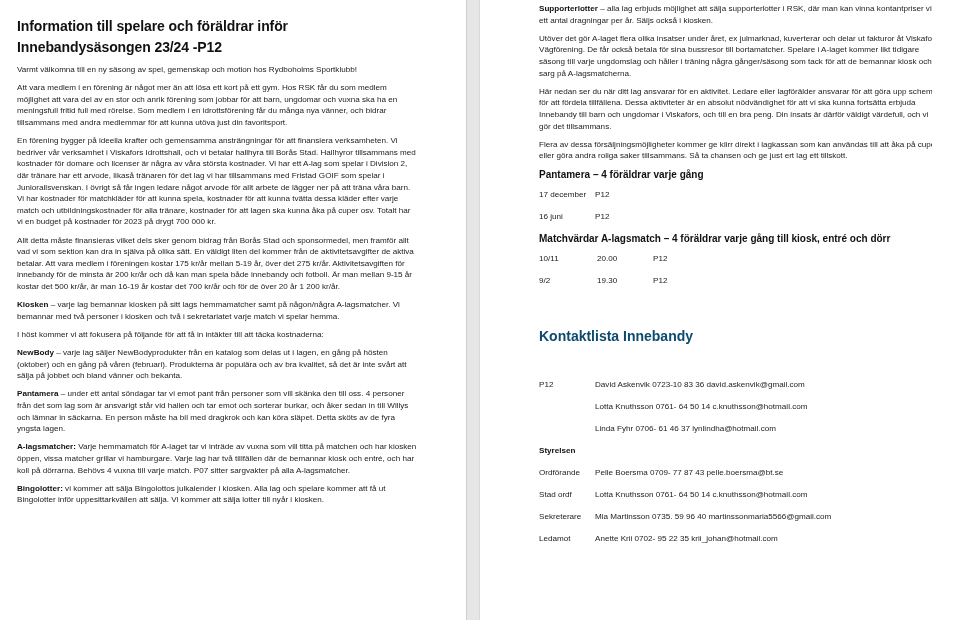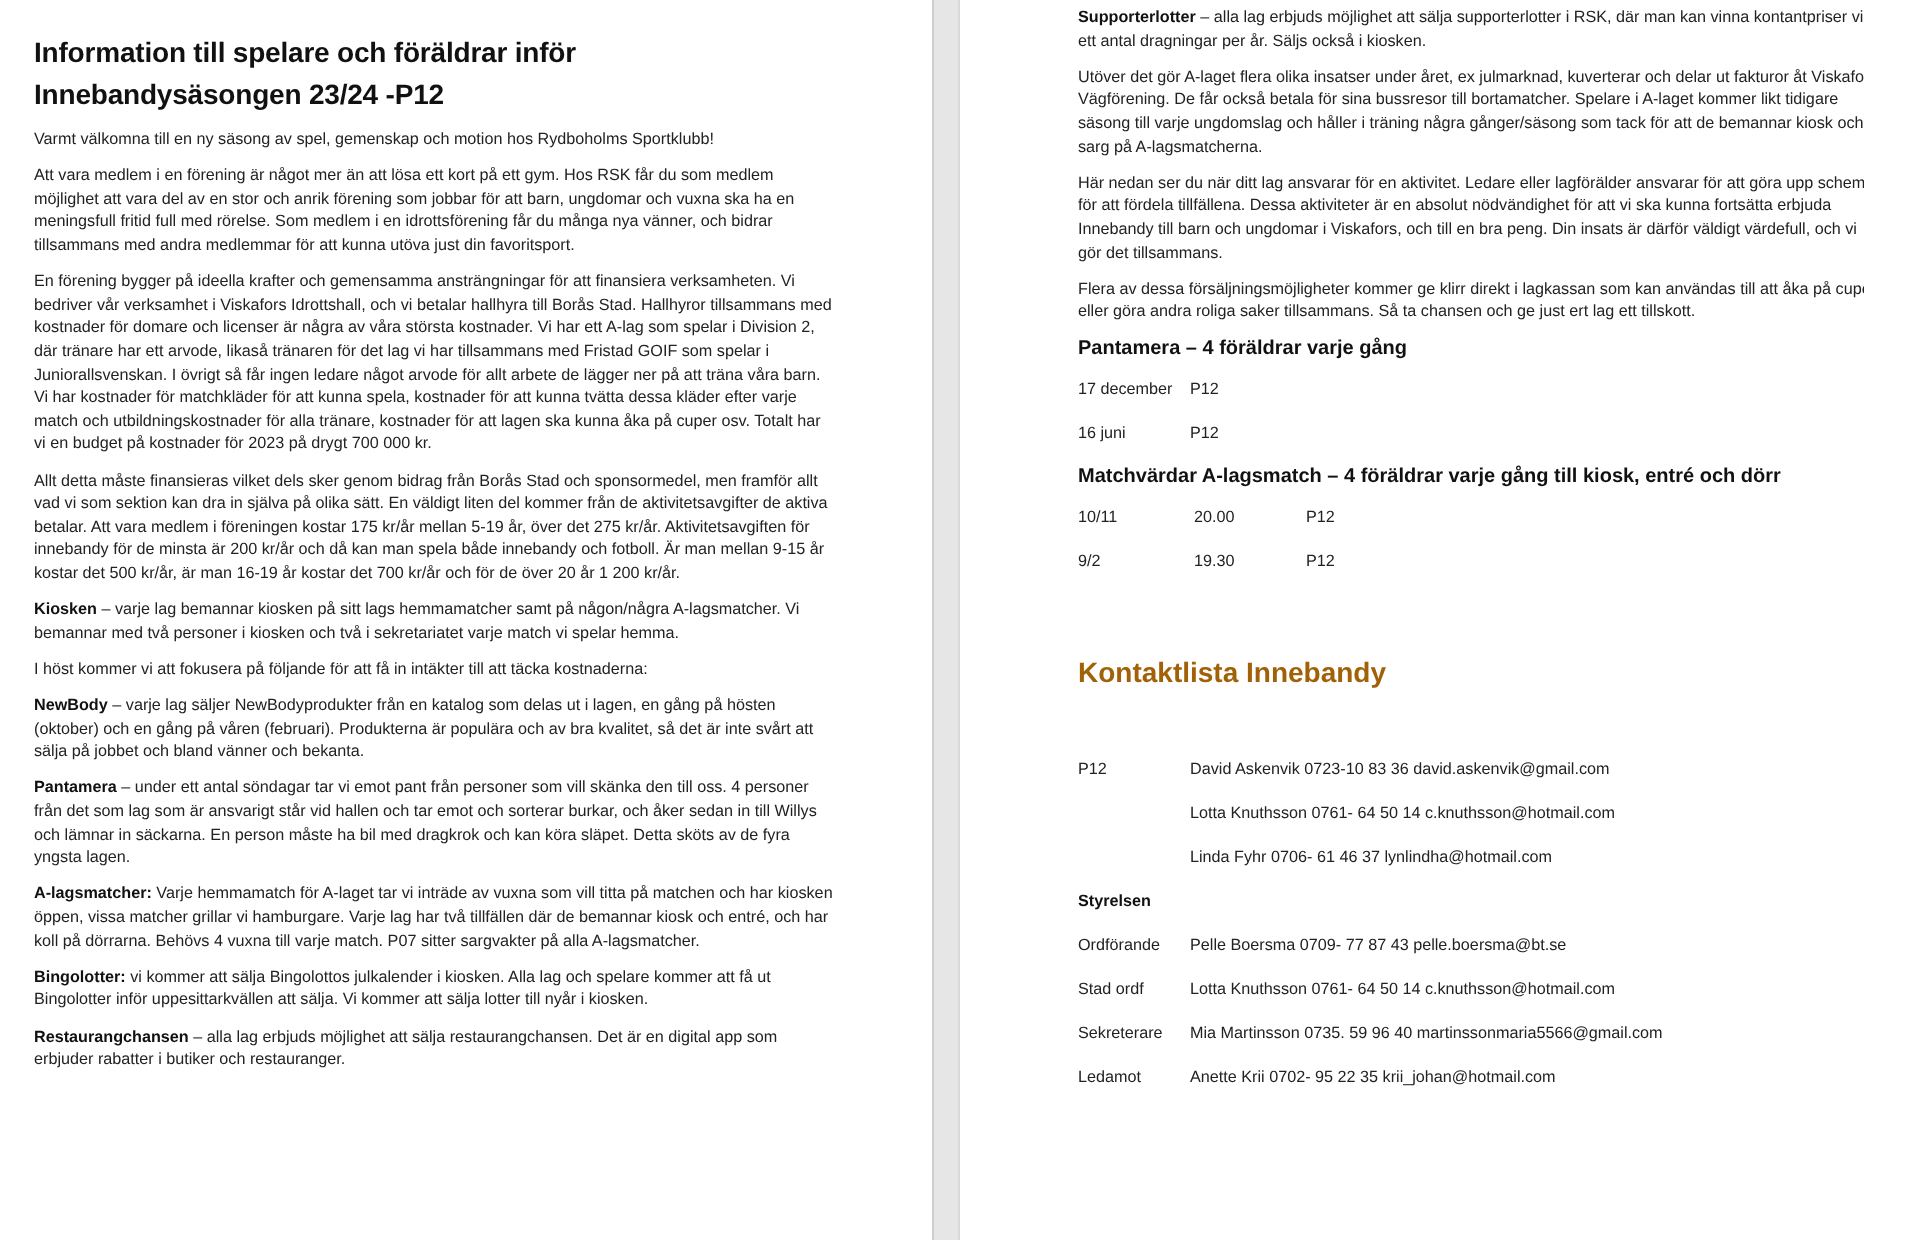--- a/index.html
+++ b/index.html
@@ -21,21 +21,21 @@
     font-size: 14px; font-weight: bold; margin: 0 0 6px 0; line-height: 21px; color: #111;
     letter-spacing: -0.1px;
   }
   p.para { font-size: 8.1px; line-height: 11.6px; margin: 0 0 6.6px 0; color: #222; }
   p.para b { color: #111; }
   .sched-head { font-size: 10px; font-weight: bold; margin: 0 0 8px 0; line-height: 12px; color: #111; }
   .sched-row { font-size: 8.1px; line-height: 12px; margin: 0 0 10px 0; display: flex; }
   .sched-row span { display: inline-block; }
   .c1 { width: 56px; }
   .c1b { width: 58px; } .c2b { width: 56px; }
-  h2.contact-title { font-size: 14px; font-weight: bold; margin: 39px 0 33px 0; line-height: 20px; color: #a16207; }
+  h2.contact-title { font-size: 14px; font-weight: bold; margin: 39px 0 33px 0; line-height: 20px; color: #0c4a6e; }
   .contact-row { font-size: 8.1px; line-height: 12px; margin: 0 0 10px 0; display: flex; white-space: nowrap; }
   .contact-row .role { width: 56px; flex: none; }
   .board-head { font-size: 8.1px; font-weight: bold; margin: 0 0 10px 0; line-height: 12px; color: #111; }
 </style>
 </head>
 <body>
 
 <div class="page page-left">
   <div class="content-left">
     <h1 class="doc-title">Information till spelare och föräldrar inför Innebandysäsongen 23/24 -P12</h1>
@@ -43,21 +43,20 @@
     <p class="para">Att vara medlem i en förening är något mer än att lösa ett kort på ett gym. Hos RSK får du som medlem möjlighet att vara del av en stor och anrik förening som jobbar för att barn, ungdomar och vuxna ska ha en meningsfull fritid full med rörelse. Som medlem i en idrottsförening får du många nya vänner, och bidrar tillsammans med andra medlemmar för att kunna utöva just din favoritsport.</p>
     <p class="para">En förening bygger på ideella krafter och gemensamma ansträngningar för att finansiera verksamheten. Vi bedriver vår verksamhet i Viskafors Idrottshall, och vi betalar hallhyra till Borås Stad. Hallhyror tillsammans med kostnader för domare och licenser är några av våra största kostnader. Vi har ett A-lag som spelar i Division 2, där tränare har ett arvode, likaså tränaren för det lag vi har tillsammans med Fristad GOIF som spelar i Juniorallsvenskan. I övrigt så får ingen ledare något arvode för allt arbete de lägger ner på att träna våra barn. Vi har kostnader för matchkläder för att kunna spela, kostnader för att kunna tvätta dessa kläder efter varje match och utbildningskostnader för alla tränare, kostnader för att lagen ska kunna åka på cuper osv. Totalt har vi en budget på kostnader för 2023 på drygt 700 000 kr.</p>
     <p class="para">Allt detta måste finansieras vilket dels sker genom bidrag från Borås Stad och sponsormedel, men framför allt vad vi som sektion kan dra in själva på olika sätt. En väldigt liten del kommer från de aktivitetsavgifter de aktiva betalar. Att vara medlem i föreningen kostar 175 kr/år mellan 5-19 år, över det 275 kr/år. Aktivitetsavgiften för innebandy för de minsta är 200 kr/år och då kan man spela både innebandy och fotboll. Är man mellan 9-15 år kostar det 500 kr/år, är man 16-19 år kostar det 700 kr/år och för de över 20 år 1 200 kr/år.</p>
     <p class="para"><b>Kiosken</b><span> – </span><span>varje lag bemannar kiosken på sitt lags hemmamatcher samt på någon/några A-lagsmatcher. Vi bemannar med två personer i kiosken och två i sekretariatet varje match vi spelar hemma.</span></p>
 
     <p class="para">I höst kommer vi att fokusera på följande för att få in intäkter till att täcka kostnaderna:</p>
     <p class="para"><b>NewBody</b><span> – </span><span>varje lag säljer NewBodyprodukter från en katalog som delas ut i lagen, en gång på hösten (oktober) och en gång på våren (februari). Produkterna är populära och av bra kvalitet, så det är inte svårt att sälja på jobbet och bland vänner och bekanta.</span></p>
     <p class="para"><b>Pantamera</b><span> – </span><span>under ett antal söndagar tar vi emot pant från personer som vill skänka den till oss. 4 personer från det som lag som är ansvarigt står vid hallen och tar emot och sorterar burkar, och åker sedan in till Willys och lämnar in säckarna. En person måste ha bil med dragkrok och kan köra släpet. Detta sköts av de fyra yngsta lagen.</span></p>
     <p class="para"><b>A-lagsmatcher:</b><span> </span><span>Varje hemmamatch för A-laget tar vi inträde av vuxna som vill titta på matchen och har kiosken öppen, vissa matcher grillar vi hamburgare. Varje lag har två tillfällen där de bemannar kiosk och entré, och har koll på dörrarna. Behövs 4 vuxna till varje match. P07 sitter sargvakter på alla A-lagsmatcher.</span></p>
     <p class="para"><b>Bingolotter:</b><span> </span><span>vi kommer att sälja Bingolottos julkalender i kiosken. Alla lag och spelare kommer att få ut Bingolotter inför uppesittarkvällen att sälja. Vi kommer att sälja lotter till nyår i kiosken.</span></p>
-    <p class="para"><b>Restaurangchansen</b><span> – </span><span>alla lag erbjuds möjlighet att sälja restaurangchansen. Det är en digital app som erbjuder rabatter i butiker och restauranger.</span></p>
   </div>
 </div>
 
 <div class="gutter"></div>
 
 <div class="page page-right">
   <div class="content-right">
     <p class="para"><b>Supporterlotter</b><span> – </span><span>alla lag erbjuds möjlighet att sälja supporterlotter i RSK, där man kan vinna kontantpriser vid ett antal dragningar per år. Säljs också i kiosken.</span></p>
     <p class="para">Utöver det gör A-laget flera olika insatser under året, ex julmarknad, kuverterar och delar ut fakturor åt Viskafors Vägförening. De får också betala för sina bussresor till bortamatcher. Spelare i A-laget kommer likt tidigare säsong till varje ungdomslag och håller i träning några gånger/säsong som tack för att de bemannar kiosk och sarg på A-lagsmatcherna.</p>
     <p class="para">Här nedan ser du när ditt lag ansvarar för en aktivitet. Ledare eller lagförälder ansvarar för att göra upp schema för att fördela tillfällena. Dessa aktiviteter är en absolut nödvändighet för att vi ska kunna fortsätta erbjuda Innebandy till barn och ungdomar i Viskafors, och till en bra peng. Din insats är därför väldigt värdefull, och vi gör det tillsammans.</p>

